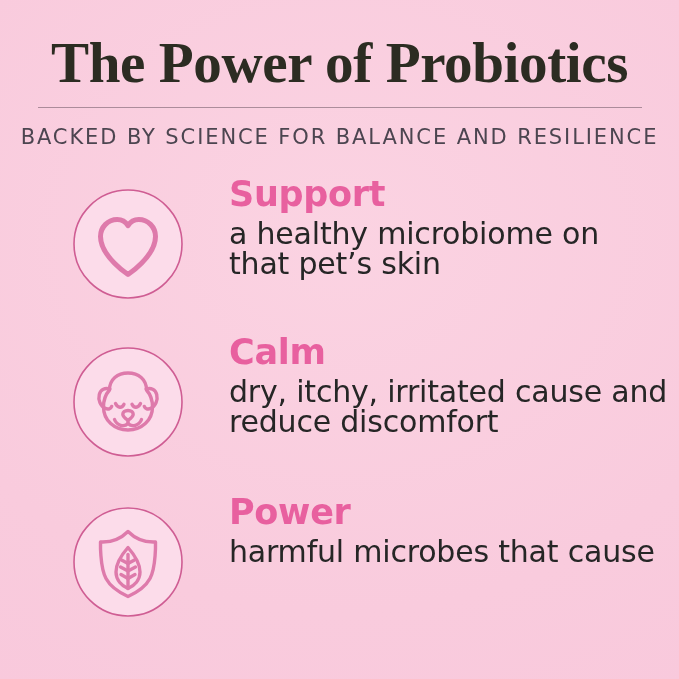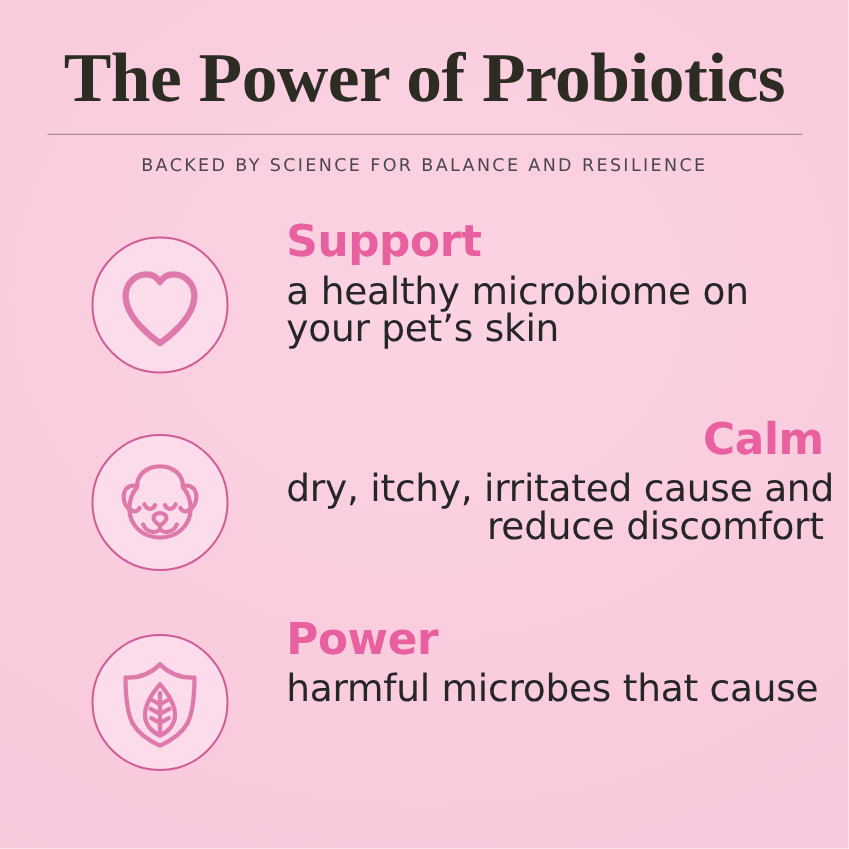--- a/index.html
+++ b/index.html
@@ -56,35 +56,35 @@
     opacity: 0.55;
   }
 
   .subtitle {
     position: absolute;
     left: 0;
     top: 125px;
     width: 679px;
     text-align: center;
     font-family: "DejaVu Sans", "Liberation Sans", sans-serif;
-    font-size: 14px;
+    font-size: 21px;
     letter-spacing: 1.9px;
     color: #4c4550;
     white-space: nowrap;
   }
 
   
   .feature {
     position: absolute;
     left: 0;
     width: 679px;
     height: 150px;
   }
   .feature-1 { top: 172px; }
-  .feature-2 { top: 330px; text-align: right; }
+  .feature-2 { top: 330px; }
   .feature-3 { top: 490px; }
 
   .icon-circle {
     position: absolute;
     left: 72px;
     top: 16px;
     width: 112px;
     height: 112px;
   }
   .icon-circle svg {
@@ -138,21 +138,21 @@
     <div class="icon-circle">
       <svg viewBox="0 0 112 112" xmlns="http://www.w3.org/2000/svg">
         <circle cx="56" cy="56" r="54" fill="#fcdcea" stroke="#cf5d93" stroke-width="1.6"></circle>
         <path d="M56 86.5 C56 86.5 28.5 68.5 28.5 48.5 C28.5 38.8 36.2 31.5 45.2 31.5 C50.6 31.5 54.0 34.4 56 37.6 C58.0 34.4 61.4 31.5 66.8 31.5 C75.8 31.5 83.5 38.8 83.5 48.5 C83.5 68.5 56 86.5 56 86.5 Z" fill="none" stroke="#de7aab" stroke-width="5" stroke-linejoin="round" stroke-linecap="round"></path>
       </svg>
     </div>
     <div class="feature-text">
       <div class="feature-title">Support</div>
       <div class="feature-desc">
         <span>a healthy microbiome on</span>
-        <span>your pet’s skin</span>
+        <span>that pet’s skin</span>
       </div>
     </div>
   </div>
 
   <div class="feature feature-2">
     <div class="icon-circle">
       <svg viewBox="0 0 112 112" xmlns="http://www.w3.org/2000/svg">
         <circle cx="56" cy="56" r="54" fill="#fcdcea" stroke="#cf5d93" stroke-width="1.6"></circle>
         <g fill="none" stroke="#de7aab" stroke-width="3.4" stroke-linejoin="round" stroke-linecap="round">
 

